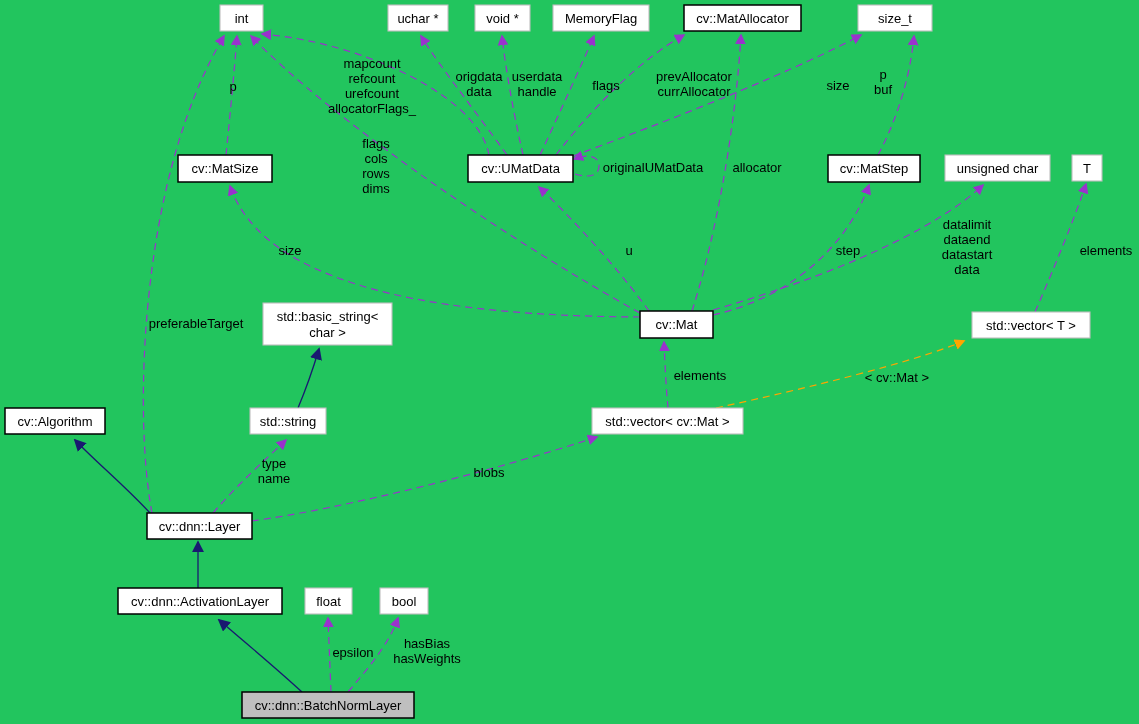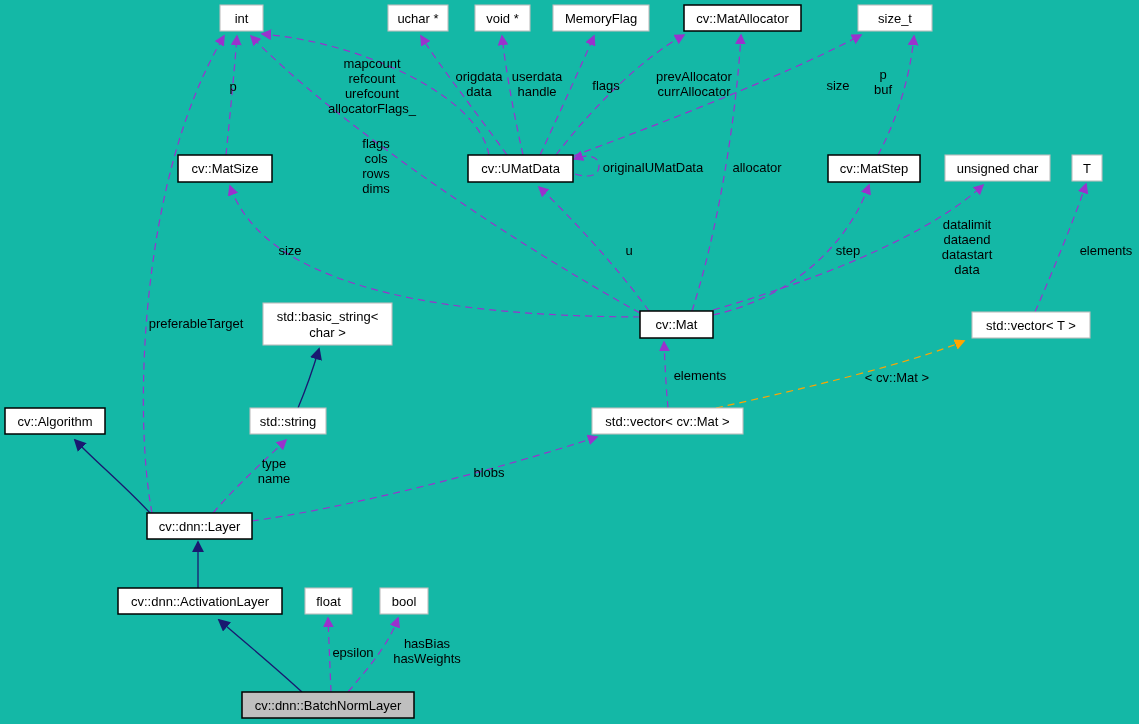--- a/index.html
+++ b/index.html
@@ -1,17 +1,17 @@
 <!DOCTYPE html>
 <html><head>
 <meta charset="utf-8">
 <style>
   html,body{margin:0;padding:0;background:#ffffff;}
   body{font-family:"Liberation Sans", sans-serif;}
-  .stage{width:1139px;height:724px;position:relative;background:#14b8a6;overflow:hidden;}
+  .stage{width:1139px;height:724px;position:relative;background:#22c55e;overflow:hidden;}
   svg{display:block;}
   .node-label{font-family:"Liberation Sans", sans-serif;font-size:13px;fill:#000;}
   .edge-label{font-family:"Liberation Sans", sans-serif;font-size:13px;fill:#000;}
   [data-interactable="true"]{cursor:pointer;}
 </style>
 </head>
 <body>
 
 <div class="stage" data-interactable="false">
   <svg id="diagram-svg" data-interactable="false" width="1139" height="724" viewBox="0 0 1139 724" xmlns="http://www.w3.org/2000/svg">

